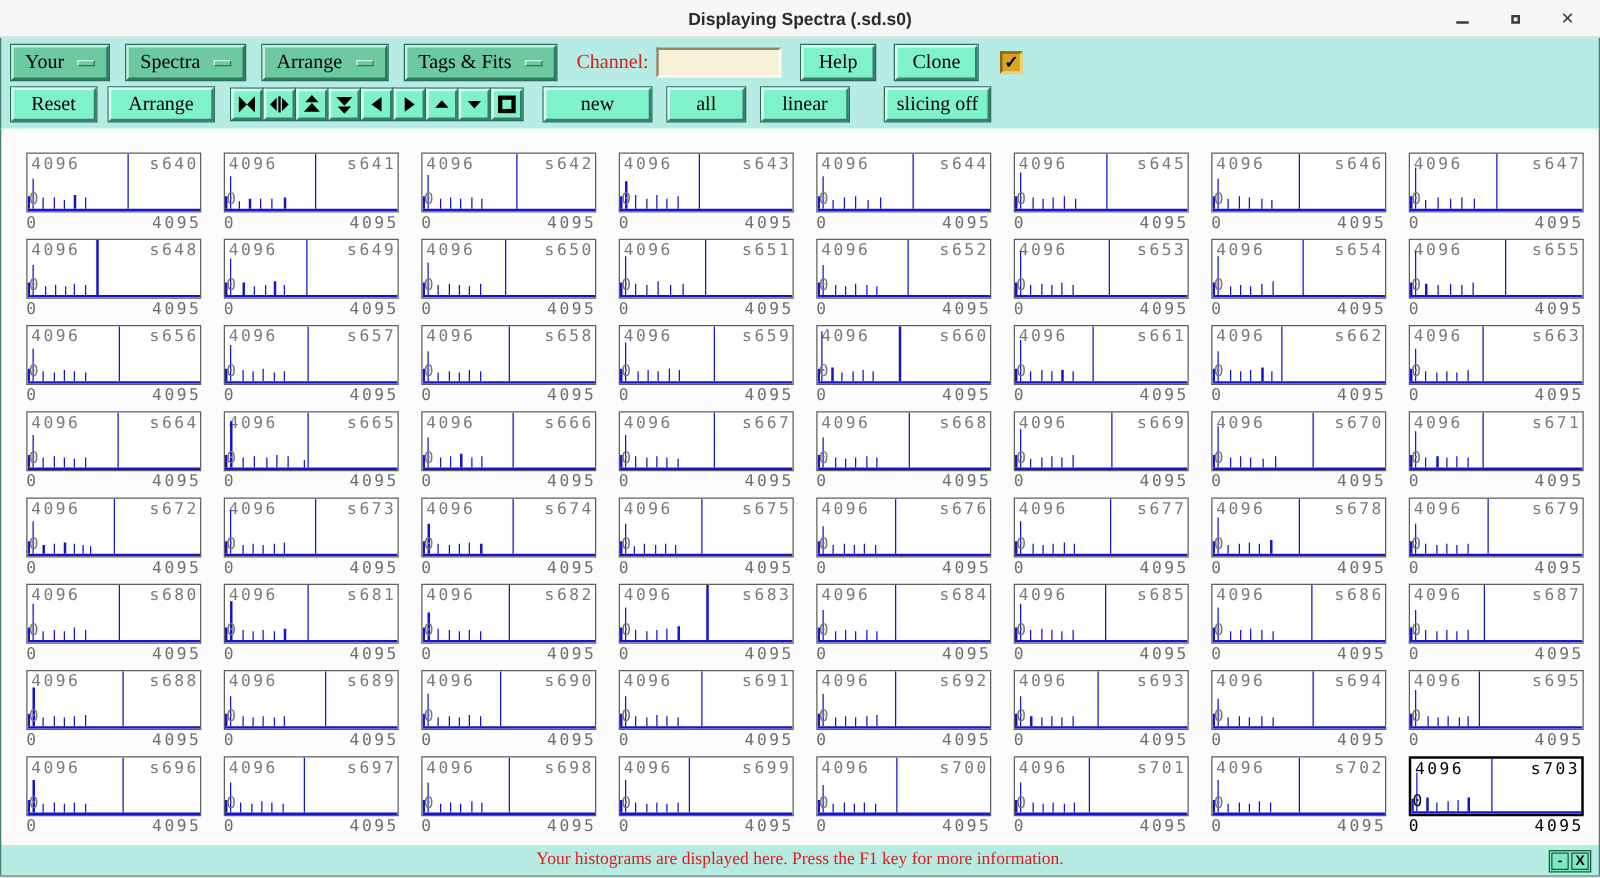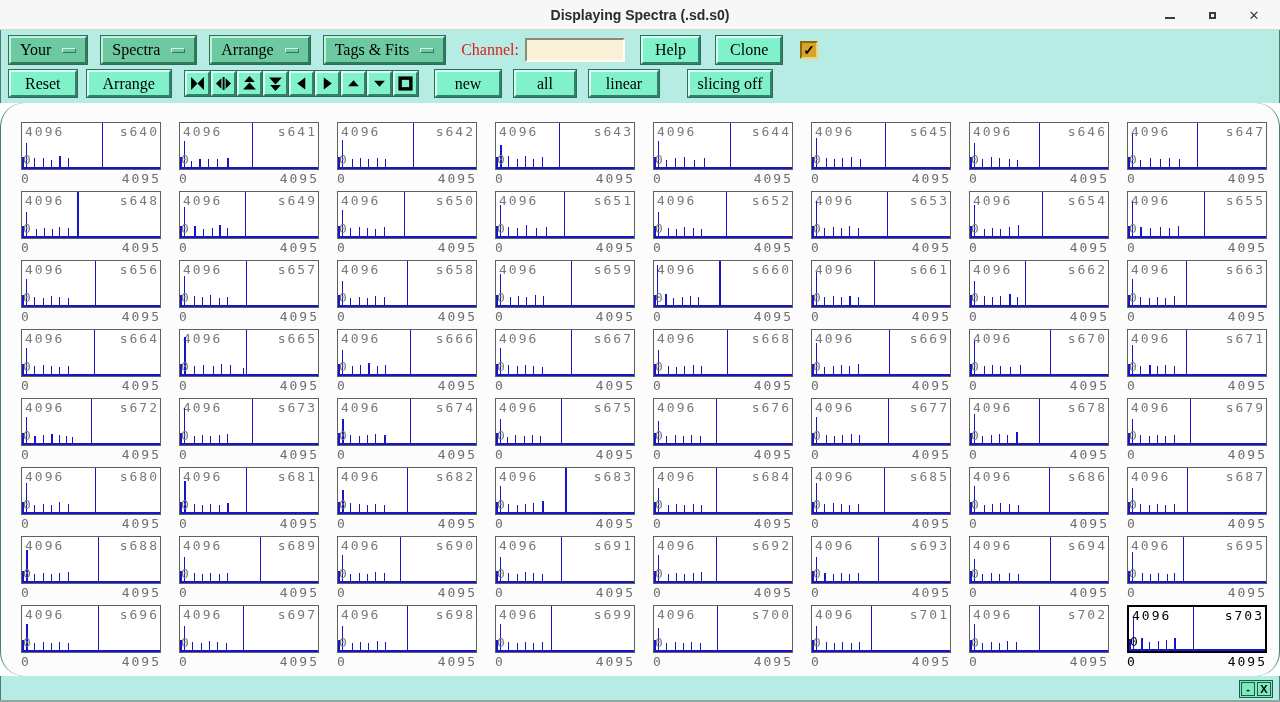--- a/index.html
+++ b/index.html
@@ -44,25 +44,25 @@
               border-top:2px solid #8a6a10; border-left:2px solid #8a6a10;
               border-right:2px solid #f2d378; border-bottom:2px solid #f2d378;
               display:flex; align-items:center; justify-content:center;
               font-size:14px; font-weight:bold; color:#000; cursor:pointer; }
 
   .tb2-btn { height:27px; padding:0 14px; margin-right:10px; }
   .icon-btn { width:25px; height:25px; margin-right:1px; padding:0; }
   .icon-btn svg { display:block; }
   .icon-group { display:flex; margin-left:4px; margin-right:16px; }
   .wide-btn { height:27px; margin-right:13px; justify-content:center; }
-  .w-new { width:66px; } .w-all { width:62px; } .w-linear { width:70px; } .w-slicing { width:84px;margin-left:16px; }
+  .w-new { width:86px; } .w-all { width:62px; } .w-linear { width:70px; } .w-slicing { width:84px;margin-left:16px; }
 
   
   .grid-area { background:#fcfcfc; height:573px; padding:19px 0 0 20px;
-               border-left:1px solid #45806f; border-right:1px solid #45806f;border-radius:24px; }
+               border-left:1px solid #45806f; border-right:1px solid #45806f; }
   .spectra-grid { display:grid; grid-template-columns:repeat(8, 140px);
                   column-gap:18px; row-gap:5px; }
   .cell { width:140px; height:64px; }
   .panel-box { position:relative; width:140px; height:48px; background:#ffffff;
                border:1px solid #5f5f5f; overflow:hidden; cursor:pointer; }
   .cell.selected .panel-box { border:2px solid #000; }
   .p-label { position:absolute; font-family:"DejaVu Sans Mono", monospace;
              font-size:13px; letter-spacing:2px; color:#7a7a7a; line-height:13px; }
   .cell.selected .p-label, .cell.selected .ax-label { color:#000; }
   .ymax { top:2px; left:3px; }
@@ -1556,20 +1556,21 @@
         </div>
     <div class="axis-labels">
       <span class="ax-label xmin">0</span>
       <span class="ax-label xmax">4095</span>
     </div>
   </div>
 </div>
 </div>
 
 <div class="statusbar">
+  <span class="status-msg">Your histograms are displayed here. Press the F1 key for more information.</span>
   <div class="mini-wrap">
     <div class="mini-btn">
         <span>-</span>
       </div>
     <div class="mini-btn">
         <span>X</span>
       </div>
   </div>
 </div>
 <div class="bottom-strip"></div>

